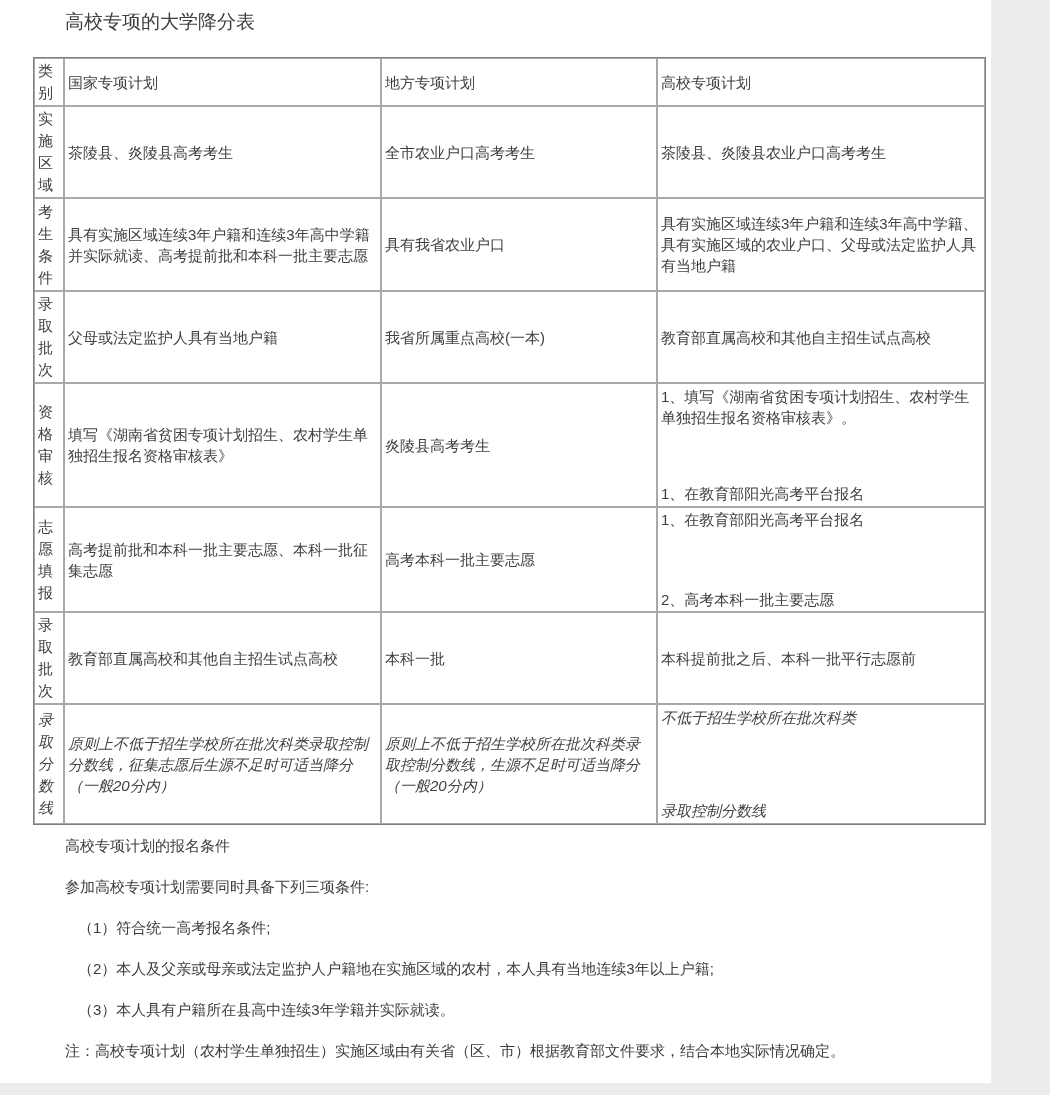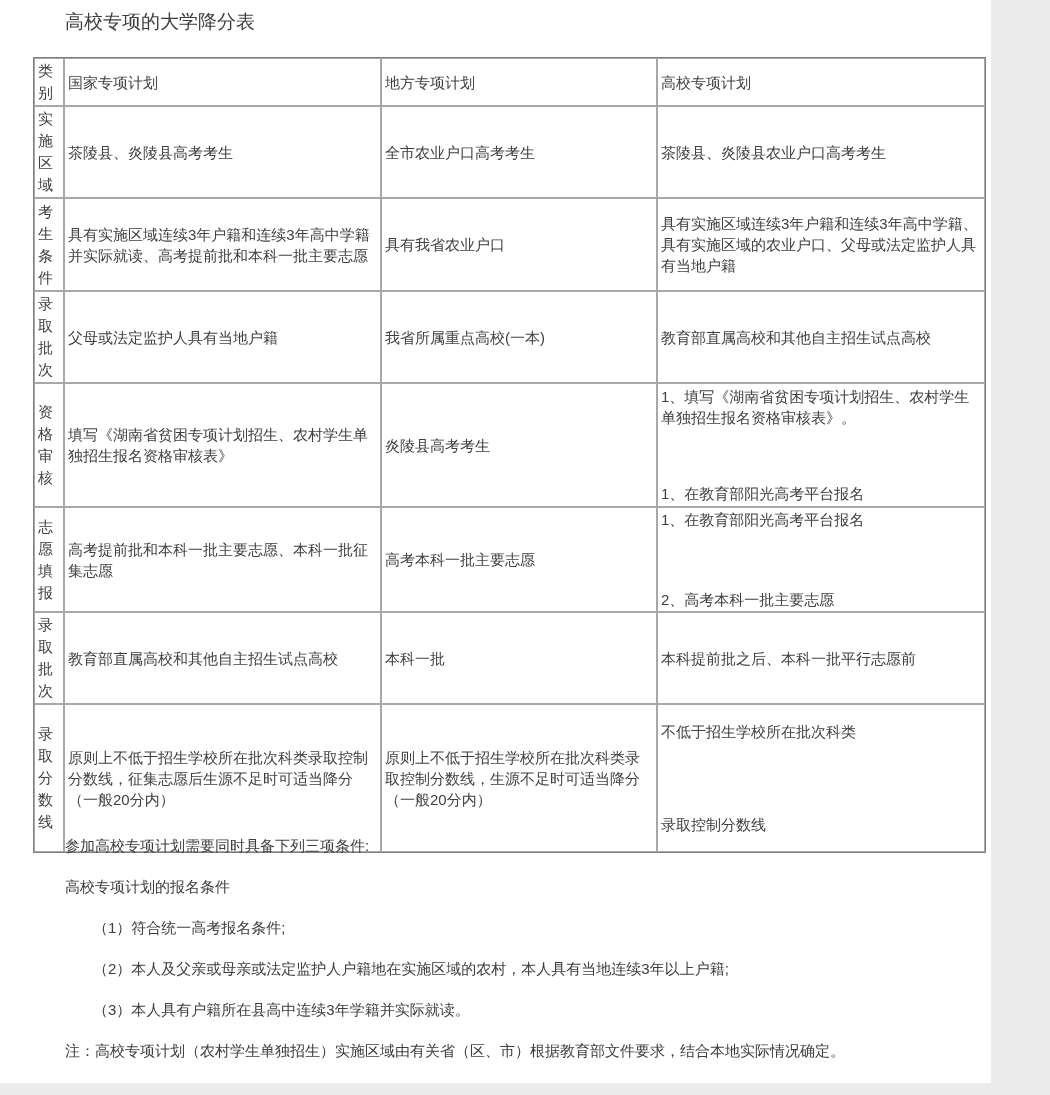--- a/index.html
+++ b/index.html
@@ -50,21 +50,21 @@
   }
 
   
   tr.r-head td { height: 44px; }
   tr.r-1 td { height: 88px; }
   tr.r-2 td { height: 93px; }
   tr.r-3 td { height: 87px; }
   tr.r-4 td { height: 124px; }
   tr.r-5 td { height: 83px; }
   tr.r-6 td { height: 86px; }
-  tr.r-7 td { height: 148px; }
+  tr.r-7 td { height: 120px; font-style: italic; }
 
   
   td.split-cell { vertical-align: middle; }
   .split-flex {
     display: flex;
     flex-direction: column;
     justify-content: space-between;
   }
   tr.r-4 .split-flex { min-height: 118px; }
   tr.r-5 .split-flex { min-height: 101px; }
@@ -73,21 +73,21 @@
   .below {
     position: absolute;
     left: 65px;
     top: 835px;
     width: 905px;
     font-size: 15px;
     line-height: 21px;
     color: #3d3d3d;
   }
   .below .line { margin: 0 0 20px 0; }
-  .below .indented { margin-left: 28px; }
+  .below .indented { margin-left: 13px; }
 </style>
 </head>
 <body>
 
 <div class="page">
 
   <div class="doc-title">高校专项的大学降分表</div>
 
   <table class="plan">
     <colgroup>
@@ -164,21 +164,21 @@
           <div class="split-flex">
             <div>不低于招生学校所在批次科类</div>
             <div>录取控制分数线</div>
           </div>
         </td>
       </tr>
     </tbody>
   </table>
 
   <div class="below">
+    <p class="line">高校专项计划的报名条件</p>
     <p class="line">参加高校专项计划需要同时具备下列三项条件:</p>
-    <p class="line">高校专项计划的报名条件</p>
     <p class="line indented">（1）符合统一高考报名条件;</p>
     <p class="line indented">（2）本人及父亲或母亲或法定监护人户籍地在实施区域的农村，本人具有当地连续3年以上户籍;</p>
     <p class="line indented">（3）本人具有户籍所在县高中连续3年学籍并实际就读。</p>
     <p class="line">注：高校专项计划（农村学生单独招生）实施区域由有关省（区、市）根据教育部文件要求，结合本地实际情况确定。</p>
   </div>
 
 </div>
 
 </body></html>

